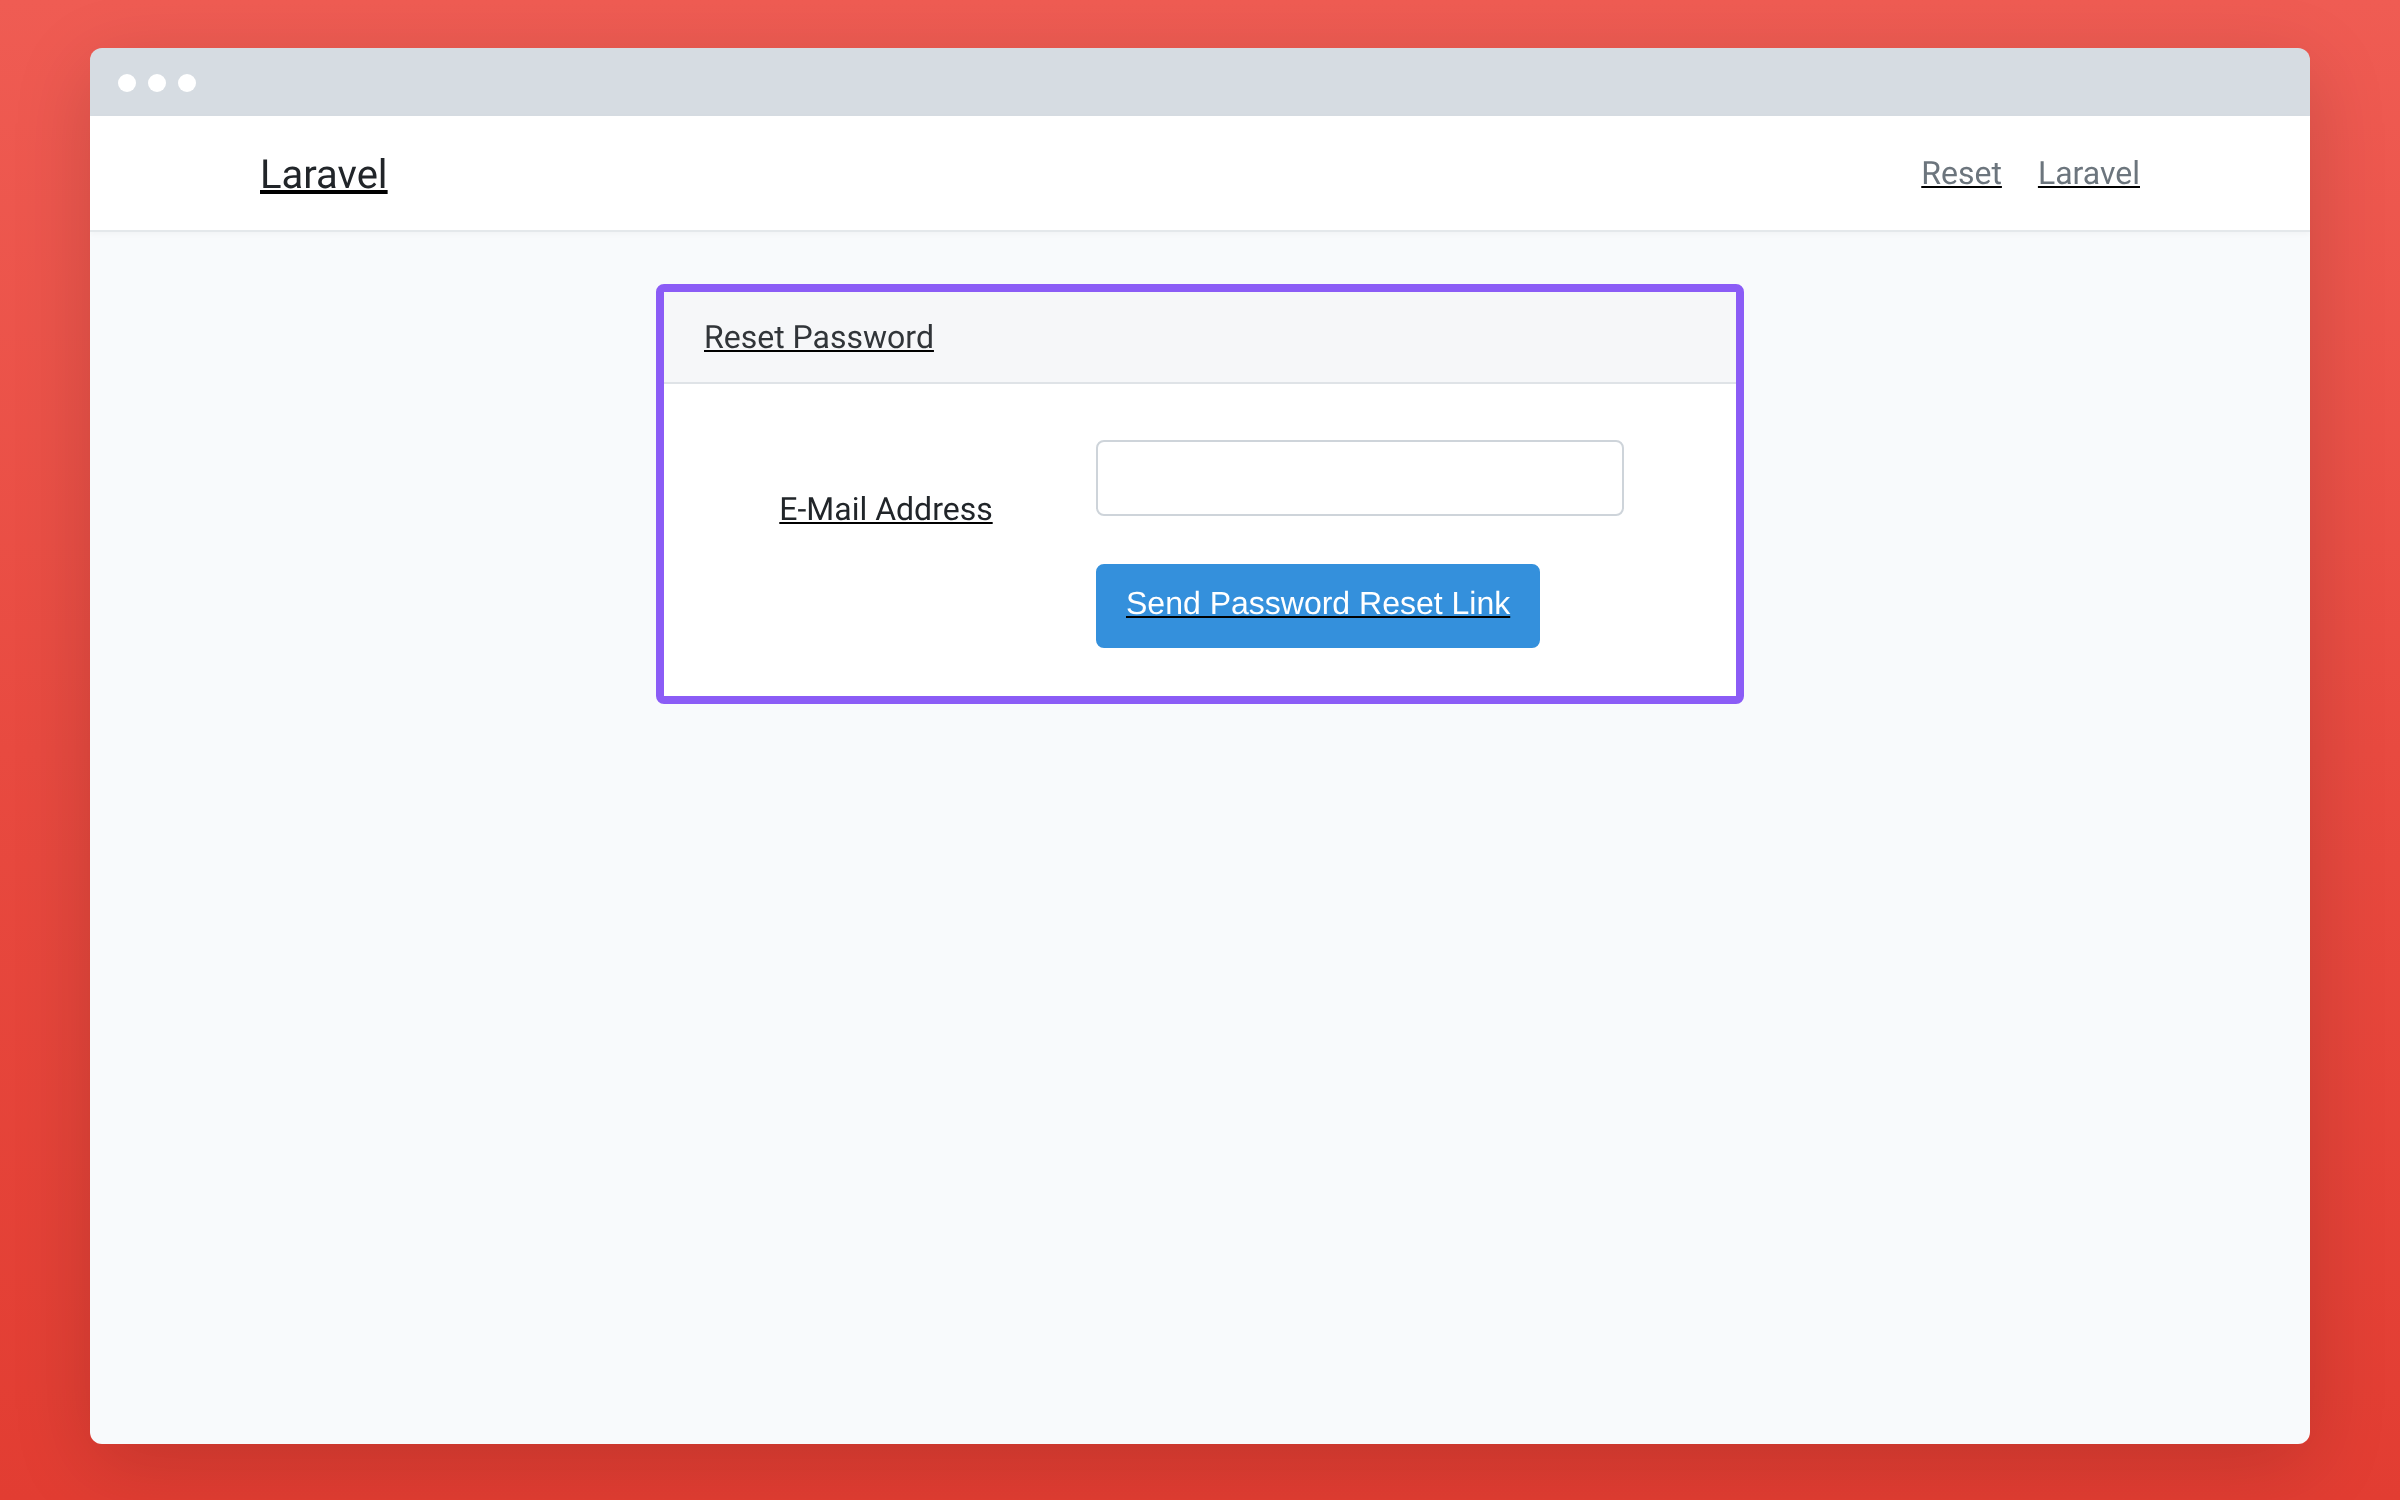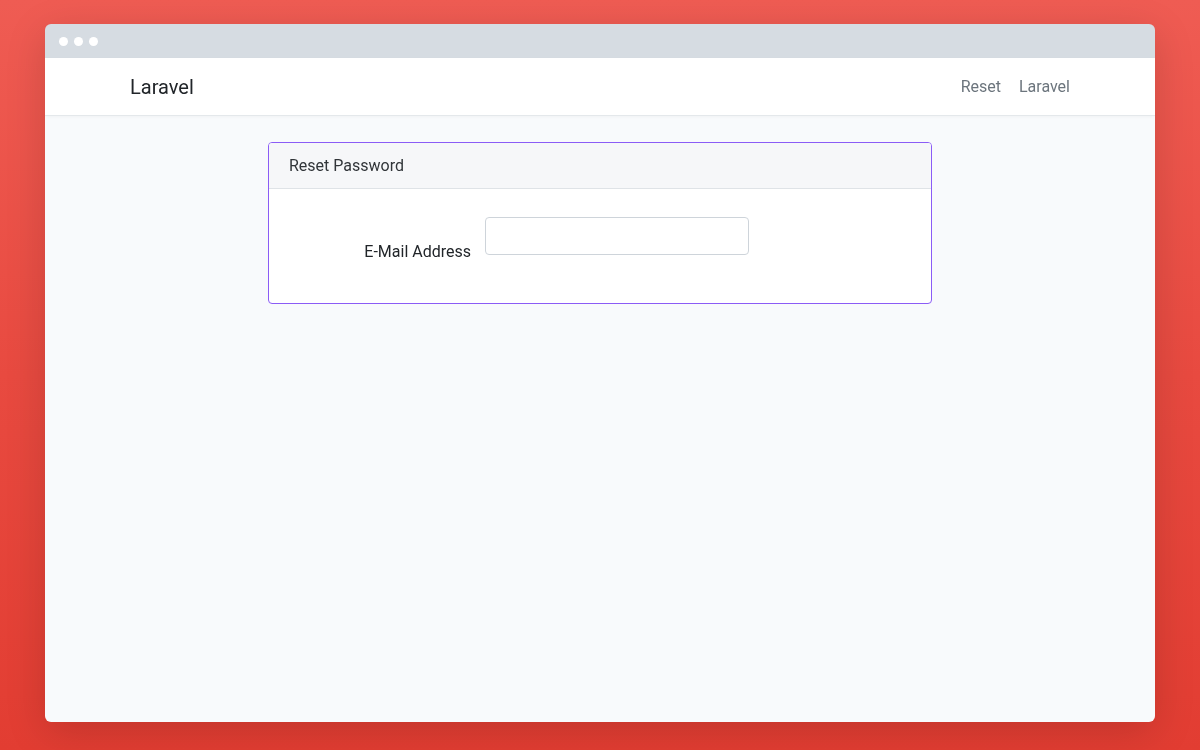--- a/index.html
+++ b/index.html
@@ -37,20 +37,21 @@
       height: 9px;
       border-radius: 50%;
       background: #ffffff;
       margin-right: 6px;
     }
     .app {
       flex: 1;
       display: flex;
       flex-direction: column;
       background: #f8fafc;
+      text-decoration: underline;
     }
     .navbar {
       background: #ffffff;
       height: 58px;
       display: flex;
       align-items: center;
       justify-content: space-between;
       padding: 0 85px;
       border-bottom: 1px solid #e4e8eb;
       box-shadow: 0 1px 3px rgba(0,0,0,0.03);
@@ -71,22 +72,22 @@
       cursor: pointer;
     }
     .content {
       flex: 1;
       padding: 24px 0;
       display: flex;
       justify-content: center;
       align-items: flex-start;
     }
     .card {
-      width: 664px;
-      border: 1px solid #8b5cf6;
+      width: 544px;
+      border: 4px solid #8b5cf6;
       border-radius: 4px;
       background: #ffffff;
       overflow: hidden;
       margin-top: 2px;
     }
     .card-header {
       background: #f6f7f9;
       border-bottom: 1px solid #dfe3e7;
       padding: 13px 20px;
       font-size: 16px;
@@ -95,21 +96,21 @@
     .card-body {
       padding: 22px 20px 24px 20px;
     }
     .form-row {
       display: flex;
       align-items: center;
       margin-bottom: 18px;
     }
     .form-label {
       width: 196px;
-      text-align: right;
+      text-align: center;
       padding-right: 14px;
       font-size: 16px;
       color: #212529;
       margin-top: 31px;
     }
     .form-input {
       width: 264px;
       height: 38px;
       border: 1px solid #ced4da;
       border-radius: 4px;
@@ -153,17 +154,20 @@
     </div>
 
     <div class="content">
       <div class="card">
         <div class="card-header">Reset Password</div>
         <div class="card-body">
           <div class="form-row">
             <label class="form-label">E-Mail Address</label>
             <input type="email" class="form-input" value="" style="">
           </div>
+          <div class="button-row">
+            <button class="btn-primary">Send Password Reset Link</button>
+          </div>
         </div>
       </div>
     </div>
   </div>
 </div>
 
 </body></html>

